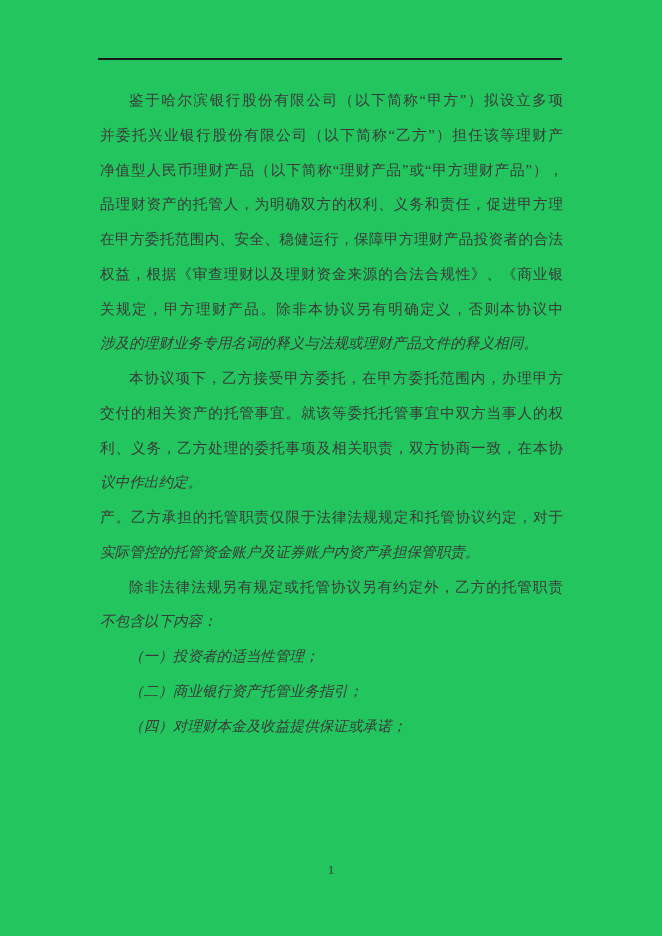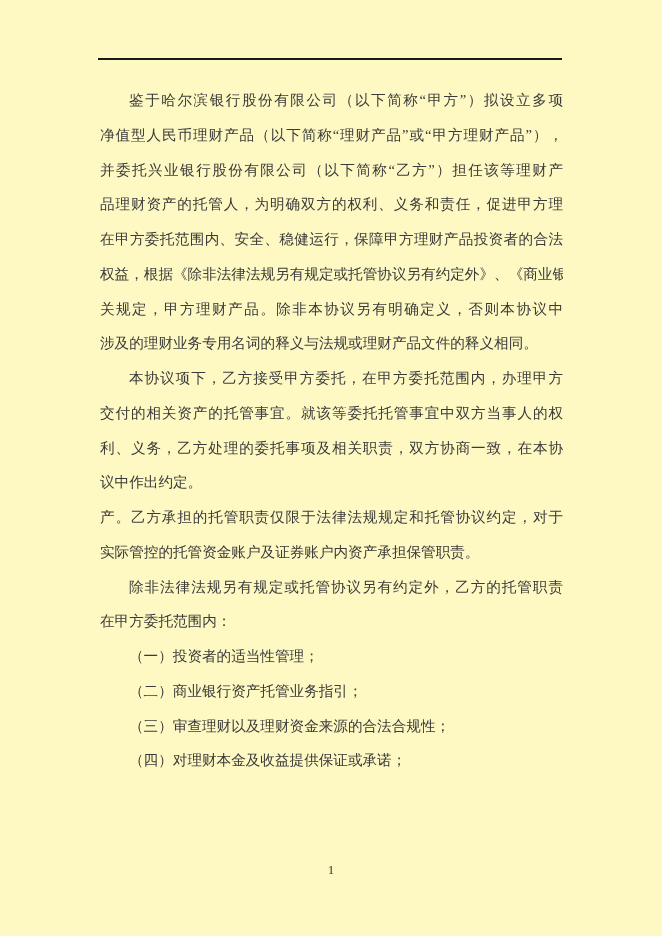--- a/index.html
+++ b/index.html
@@ -4,21 +4,21 @@
 <style>
   html, body {
     margin: 0;
     padding: 0;
     background: #ffffff;
   }
   .page {
     position: relative;
     width: 662px;
     height: 936px;
-    background: #fef9c3;
+    background: #22c55e;
     overflow: hidden;
     font-family: "Liberation Serif", "DejaVu Serif", serif;
     color: #3a3a3a;
   }
   .header-rule {
     position: absolute;
     left: 98px;
     top: 58px;
     width: 464px;
     height: 2px;
@@ -39,52 +39,52 @@
     text-align: justify;
     text-align-last: justify;
     color: #3a3a3a;
   }
   .line.indent {
     text-indent: 29px;
   }
   .line.no-stretch {
     text-align: right;
     text-align-last: left;
+    font-style: italic;
   }
   .page-number {
     position: absolute;
     left: 0;
     top: 862px;
     width: 662px;
     text-align: center;
     font-size: 13px;
     color: #3a3a3a;
   }
 </style>
 </head>
 <body>
 
 <div class="page">
   <div class="header-rule"></div>
   <div class="content">
       <div class="line indent">鉴于哈尔滨银行股份有限公司（以下简称“甲方”）拟设立多项</div>
+      <div class="line">并委托兴业银行股份有限公司（以下简称“乙方”）担任该等理财产</div>
       <div class="line">净值型人民币理财产品（以下简称“理财产品”或“甲方理财产品”），</div>
-      <div class="line">并委托兴业银行股份有限公司（以下简称“乙方”）担任该等理财产</div>
       <div class="line">品理财资产的托管人，为明确双方的权利、义务和责任，促进甲方理</div>
       <div class="line">在甲方委托范围内、安全、稳健运行，保障甲方理财产品投资者的合法</div>
-      <div class="line">权益，根据《除非法律法规另有规定或托管协议另有约定外》、《商业银</div>
+      <div class="line">权益，根据《审查理财以及理财资金来源的合法合规性》、《商业银</div>
       <div class="line">关规定，甲方理财产品。除非本协议另有明确定义，否则本协议中</div>
       <div class="line no-stretch">涉及的理财业务专用名词的释义与法规或理财产品文件的释义相同。</div>
       <div class="line indent">本协议项下，乙方接受甲方委托，在甲方委托范围内，办理甲方</div>
       <div class="line">交付的相关资产的托管事宜。就该等委托托管事宜中双方当事人的权</div>
       <div class="line">利、义务，乙方处理的委托事项及相关职责，双方协商一致，在本协</div>
       <div class="line no-stretch">议中作出约定。</div>
       <div class="line">产。乙方承担的托管职责仅限于法律法规规定和托管协议约定，对于</div>
       <div class="line no-stretch">实际管控的托管资金账户及证券账户内资产承担保管职责。</div>
       <div class="line indent">除非法律法规另有规定或托管协议另有约定外，乙方的托管职责</div>
-      <div class="line no-stretch">在甲方委托范围内：</div>
+      <div class="line no-stretch">不包含以下内容：</div>
       <div class="line indent no-stretch">（一）投资者的适当性管理；</div>
       <div class="line indent no-stretch">（二）商业银行资产托管业务指引；</div>
-      <div class="line indent no-stretch">（三）审查理财以及理财资金来源的合法合规性；</div>
       <div class="line indent no-stretch">（四）对理财本金及收益提供保证或承诺；</div>
     </div>
   <div class="page-number">1</div>
 </div>
 
 </body></html>

